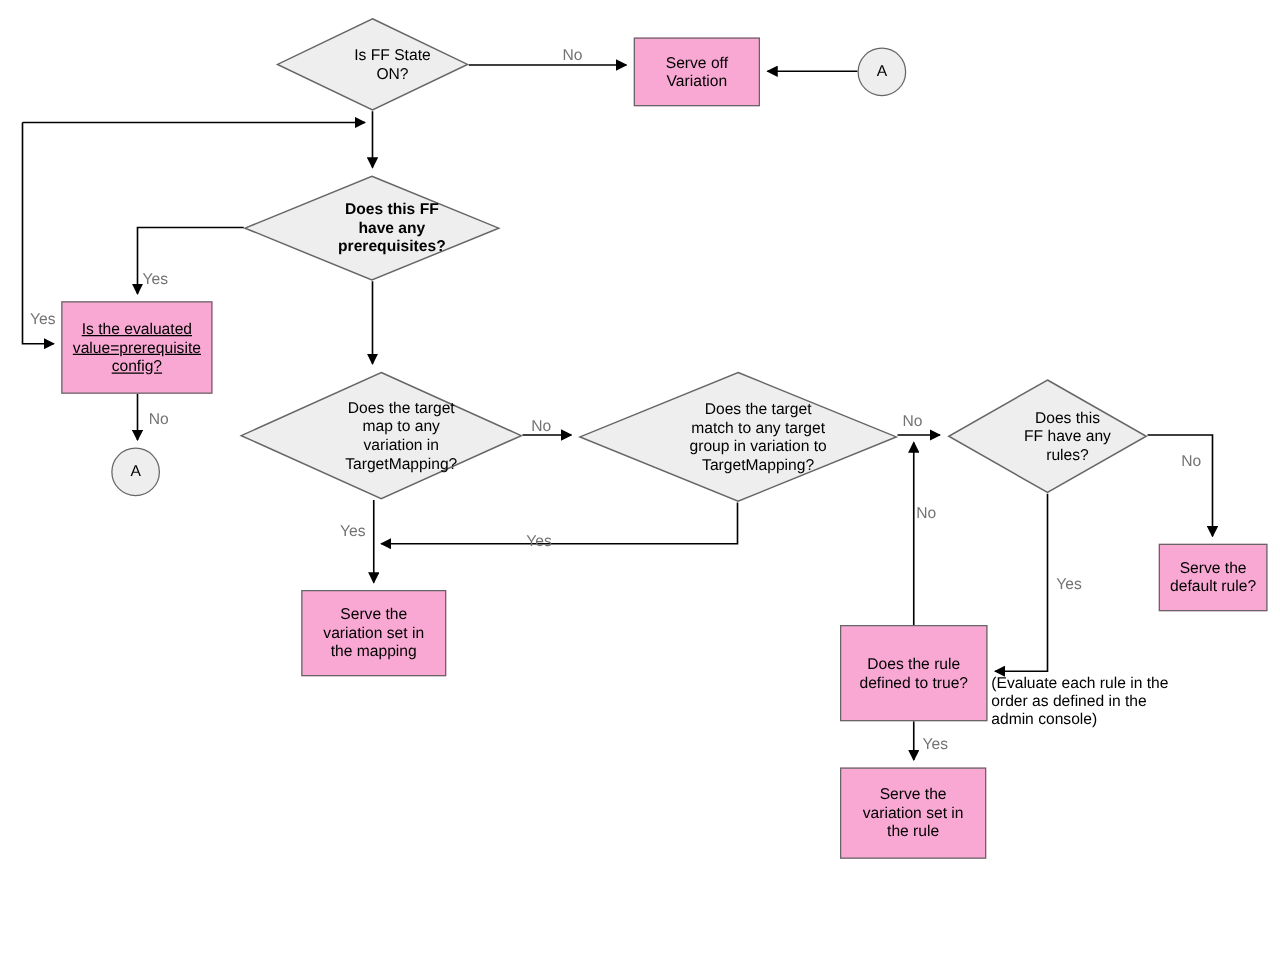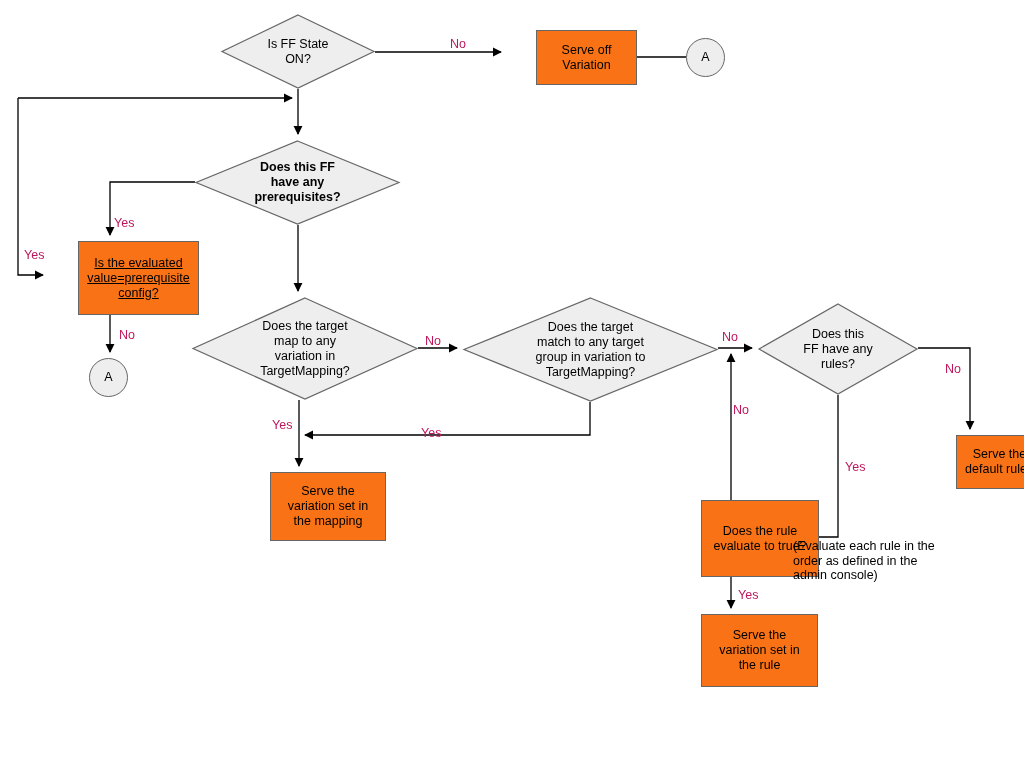--- a/index.html
+++ b/index.html
@@ -29,60 +29,59 @@
     display: flex;
     align-items: center;
     justify-content: center;
     text-align: center;
     color: #000000;
     font-size: 12.5px;
     line-height: 15px;
     white-space: pre-line;
   }
   .box {
-    background: #f97316;
+    background: #f9a8d4;
     border: 1.2px solid #666666;
-    margin-left: 29px;
   }
   .circle {
     background: #eeeeee;
     border: 1.2px solid #666666;
     border-radius: 50%;
   }
   .diamond-wrap {
     position: absolute;
   }
   .diamond-wrap svg {
     position: absolute;
     left: 0;
     top: 0;
     overflow: visible;
   }
   .diamond-label {
     position: absolute;
-    left: 0;
+    left: 16px;
     top: 0;
     width: 100%;
     height: 100%;
     display: flex;
     align-items: center;
     justify-content: center;
     text-align: center;
     font-size: 12.5px;
     line-height: 15px;
     color: #000000;
     white-space: pre-line;
     padding: 0 6px;
     box-sizing: border-box;
   }
   .edge-label {
     position: absolute;
     font-size: 12.5px;
     line-height: 15px;
-    color: #be185d;
+    color: #737373;
     background: transparent;
     white-space: nowrap;
   }
   .note {
     position: absolute;
     font-size: 12.5px;
     line-height: 14.6px;
     color: #000000;
     white-space: pre-line;
     text-align: left;
@@ -243,21 +242,21 @@
   </div>
 
   <div class="node box" style="left:241px; top:472px; width:116px; height:69px;">
     <span>Serve the
 variation set in
 the mapping</span>
   </div>
 
   <div class="node box" style="left:672px; top:500px; width:118px; height:77px;">
     <span>Does the rule
-evaluate to true?</span>
+defined to true?</span>
   </div>
 
   <div class="note" style="left:793px; top:539px; width:146px;">(Evaluate each rule in the
 order as defined in the
 admin console)</div>
 
   <div class="edge-label" style="left:738px; top:588px;">Yes</div>
 
   <div class="node box" style="left:672px; top:614px; width:117px; height:73px;">
     <span>Serve the

